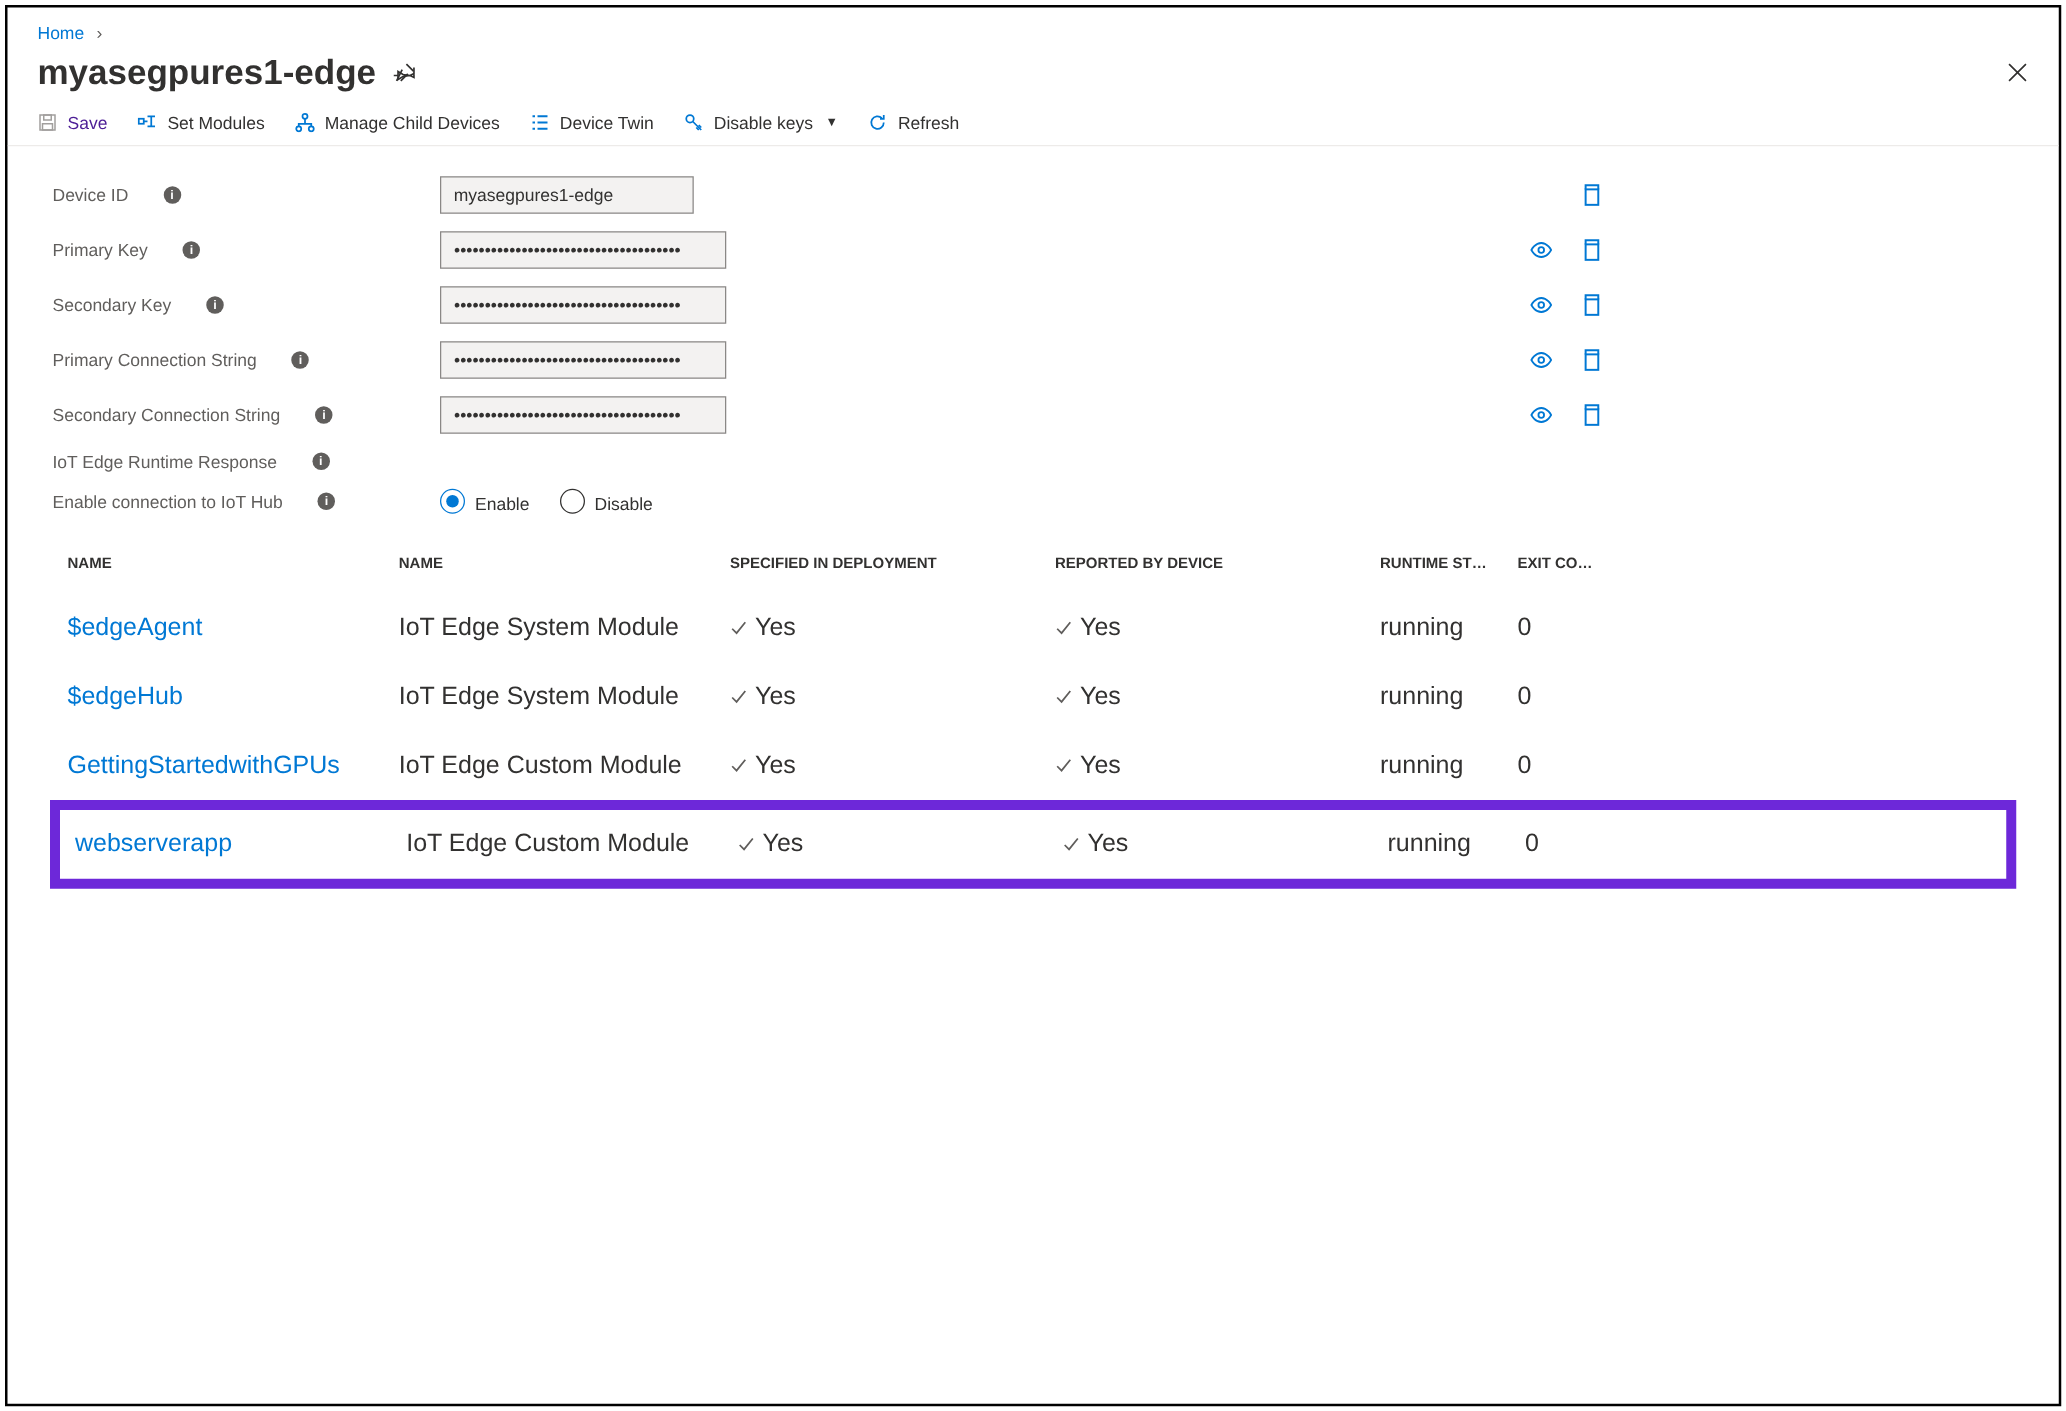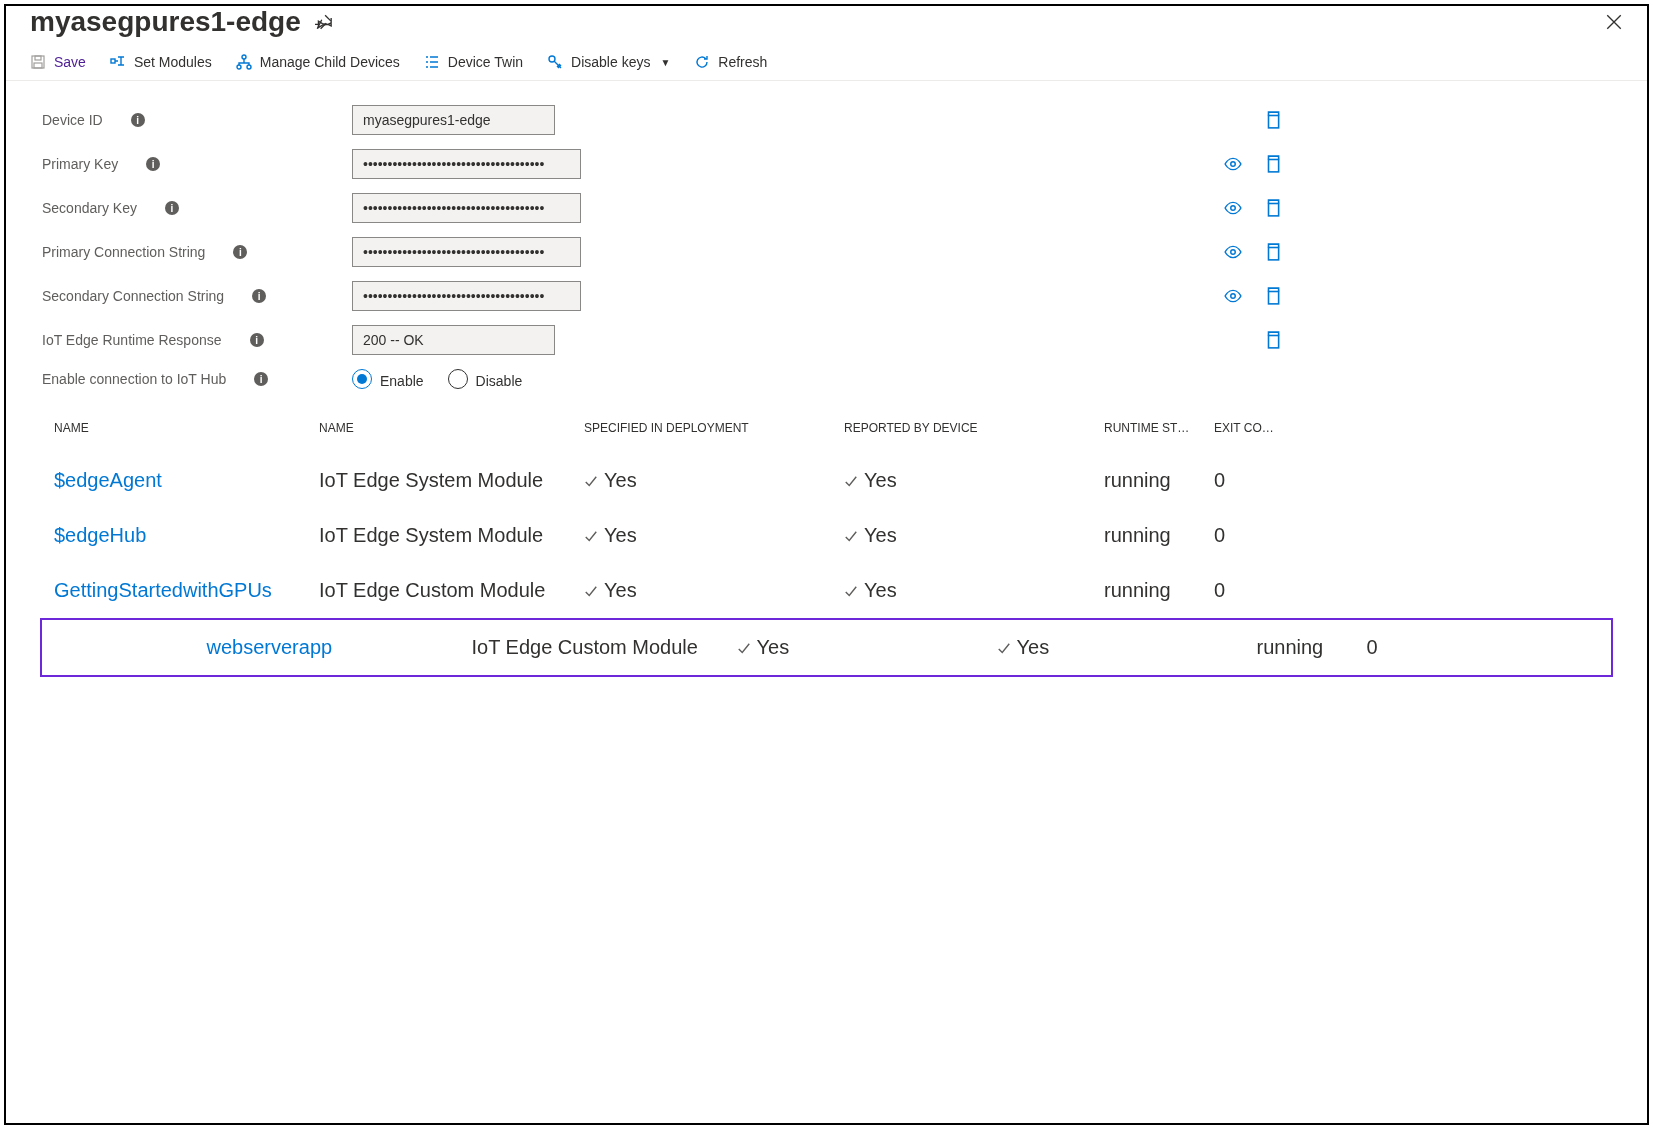--- a/index.html
+++ b/index.html
@@ -32,37 +32,41 @@
 .radio-group { display: flex; gap: 24px; align-items: center; }
 .radio { display: flex; align-items: flex-end; gap: 8px; cursor: pointer; }
 .radio-circle { width: 20px; height: 20px; border: 1px solid #323130; border-radius: 50%; display: flex; align-items: center; justify-content: center; }
 .radio-circle.checked { border-color: #0078d4; }
 .radio-dot { width: 10px; height: 10px; background: #0078d4; border-radius: 50%; }
 .tabs { display: flex; gap: 28px; border-bottom: 1px solid #edebe9; margin-top: 40px; }
 .tab { padding: 12px 2px; font-size: 14px; cursor: pointer; position: relative; color: #0078d4; }
 .tab.active { color: #323130; font-weight: 600; }
 .tab.active::after { content:""; position: absolute; left: 0; right: 0; bottom: -1px; height: 3px; background: #323130; }
 .table { width: 100%; margin-top: 8px; }
-.th-row { display: flex; padding: 18px 12px; font-size: 12px; font-weight: 400; color: #323130; }
+.th-row { display: flex; padding: 18px 12px; font-size: 12px; font-weight: 700; color: #323130; }
 .td-row { display: flex; padding: 16px 12px; font-size: 20px; color: #323130; align-items: center; }
 .col-name { width: 265px; }
 .col-type { width: 265px; }
 .col-spec { width: 260px; }
 .col-rep { width: 260px; }
 .col-run { width: 110px; }
 .col-exit { width: 80px; }
 .link { color: #0078d4; }
 .check-svg { width: 14px; height: 14px; margin-right: 6px; vertical-align: middle; }
-.highlight-row { border: 2px solid #6d28d9; margin: 0 -2px; justify-content: center; }
+.highlight-row { border: 8px solid #6d28d9; margin: 0 -2px; }
 .chev { font-size: 10px; margin-left: 2px; }
 </style>
 </head>
 <body>
 
 <div class="page">
+  <div class="breadcrumb">
+    <a>Home</a>
+    <span class="sep">›</span>
+  </div>
 
   <div class="header">
     <div class="header-left">
       <h1 class="title">myasegpures1-edge</h1>
       <svg class="pin-icon" viewBox="0 0 16 16" fill="none" stroke="#323130" stroke-width="1.2">
           <path d="M10 1l5 5-3 1-3 4-1 4-2-2-4 4 4-4-2-2 4-1 4-3 1-3z" transform="rotate(45 8 8)"></path>
           <path d="M9 2l5 5M10 9l-5 5M6 6l-4 8"></path>
         </svg>
     </div>
     <svg class="close-icon" viewBox="0 0 16 16" stroke="#323130" stroke-width="1.2">
@@ -223,27 +227,20 @@
             <rect x="4" y="4" width="9" height="11"></rect>
             <path d="M4 4V1h9v3"></path>
           </svg>
       </div>
     </div>
 
     <div class="field-row">
       <div class="field-label">
         <span>IoT Edge Runtime Response</span>
         <span class="info-dot">i</span>
-      </div>
-      <div class="field-value">
-        <div class="input-wrap"><input class="text-input" readonly="" value="200 -- OK" style=""></div>
-        <svg class="copy-icon" viewBox="0 0 16 16" fill="none" stroke="#0078d4" stroke-width="1.4">
-            <rect x="4" y="4" width="9" height="11"></rect>
-            <path d="M4 4V1h9v3"></path>
-          </svg>
       </div>
     </div>
 
     <div class="field-row">
       <div class="field-label">
         <span>Enable connection to IoT Hub</span>
         <span class="info-dot">i</span>
       </div>
       <div class="field-value">
         <div class="radio-group">

